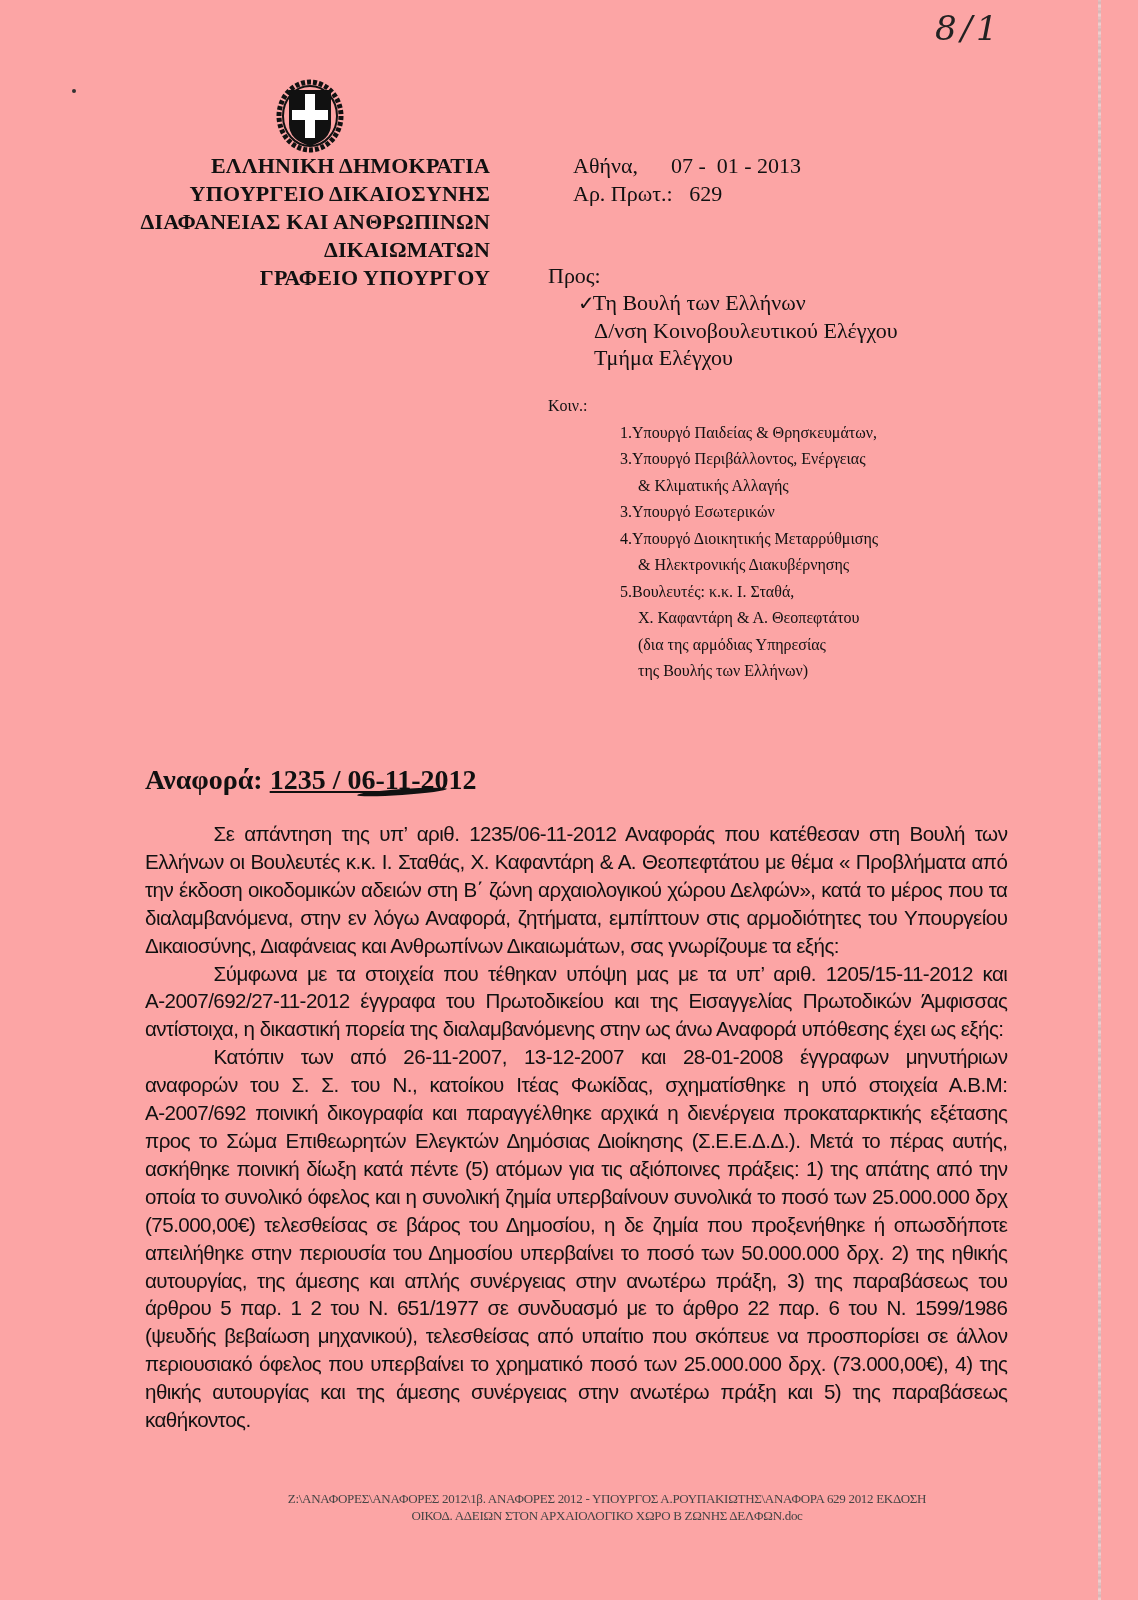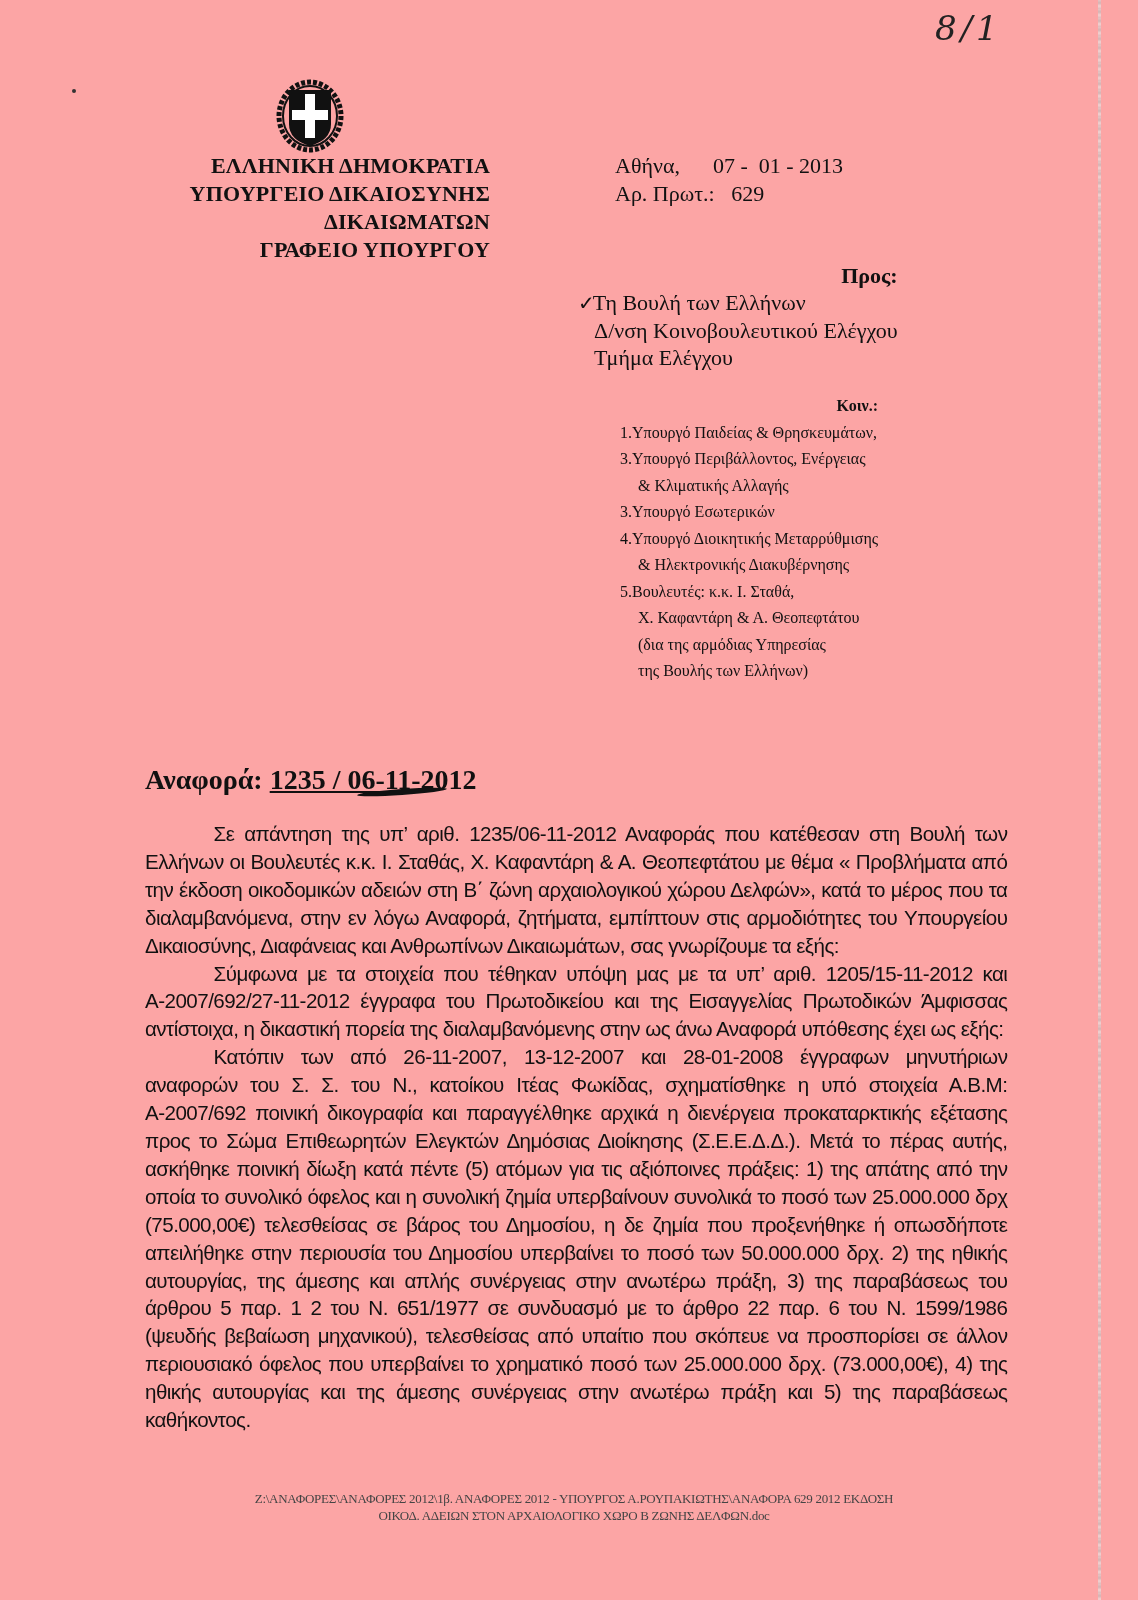--- a/index.html
+++ b/index.html
@@ -67,29 +67,29 @@
     letter-spacing: 0.2px;
   }
   .header-left div { white-space: nowrap; }
   .header-right {
     position: absolute;
     left: 573px;
     top: 152px;
     font-size: 22px;
     line-height: 28px;
   }
-  .header-right .row { white-space: pre; margin-left: 42px; }
+  .header-right .row { white-space: pre; }
   .to-block {
     position: absolute;
     left: 548px;
     top: 262px;
     font-size: 22px;
     line-height: 27px;
   }
-  .label-bold { font-weight: bold; text-align: right; }
+  .label-bold { font-weight: normal; }
   .indent1 { padding-left: 46px; white-space: nowrap; }
   .check { font-family: "DejaVu Sans", sans-serif; margin-left: -16px; margin-right: -2px; font-size: 20px; }
   .cc-block {
     position: absolute;
     left: 548px;
     top: 393px;
     font-size: 16px;
     line-height: 26.5px;
   }
   .cc-item { padding-left: 72px; white-space: nowrap; }
@@ -129,21 +129,21 @@
     word-spacing: 0px;
     transform: scaleX(0.98);
     transform-origin: left top;
   }
   .body-text p {
     margin: 0;
     text-indent: 70px;
   }
   .footer {
     position: absolute;
-    left: 139px;
+    left: 172px;
     top: 1490px;
     width: 870px;
     text-align: center;
     font-size: 13px;
     line-height: 17px;
     color: #444;
     letter-spacing: -0.3px;
     font-family: "Liberation Serif", serif;
   }
 </style>
@@ -161,20 +161,21 @@
     <ellipse cx="35" cy="38" rx="31" ry="34" fill="none" stroke="#111" stroke-width="5" stroke-dasharray="4 2"></ellipse>
     <ellipse cx="35" cy="38" rx="27" ry="30" fill="none" stroke="#111" stroke-width="2"></ellipse>
     <path d="M14 12 L56 12 L56 46 Q56 62 35 68 Q14 62 14 46 Z" fill="#111"></path>
     <rect x="30" y="16" width="10" height="44" fill="#fff"></rect>
     <rect x="17" y="32" width="36" height="10" fill="#fff"></rect>
   </svg>
 
   <div class="header-left">
     <div>ΕΛΛΗΝΙΚΗ ΔΗΜΟΚΡΑΤΙΑ</div>
     <div>ΥΠΟΥΡΓΕΙΟ ΔΙΚΑΙΟΣΥΝΗΣ</div>
+    <div>ΔΙΑΦΑΝΕΙΑΣ ΚΑΙ ΑΝΘΡΩΠΙΝΩΝ</div>
     <div>ΔΙΚΑΙΩΜΑΤΩΝ</div>
     <div>ΓΡΑΦΕΙΟ ΥΠΟΥΡΓΟΥ</div>
   </div>
 
   <div class="header-right">
     <div class="row"><span>Αθήνα,</span>      <span>07 -  01 - 2013</span></div>
     <div class="row"><span>Αρ. Πρωτ.:</span>   <span>629</span></div>
   </div>
 
   <div class="to-block">

